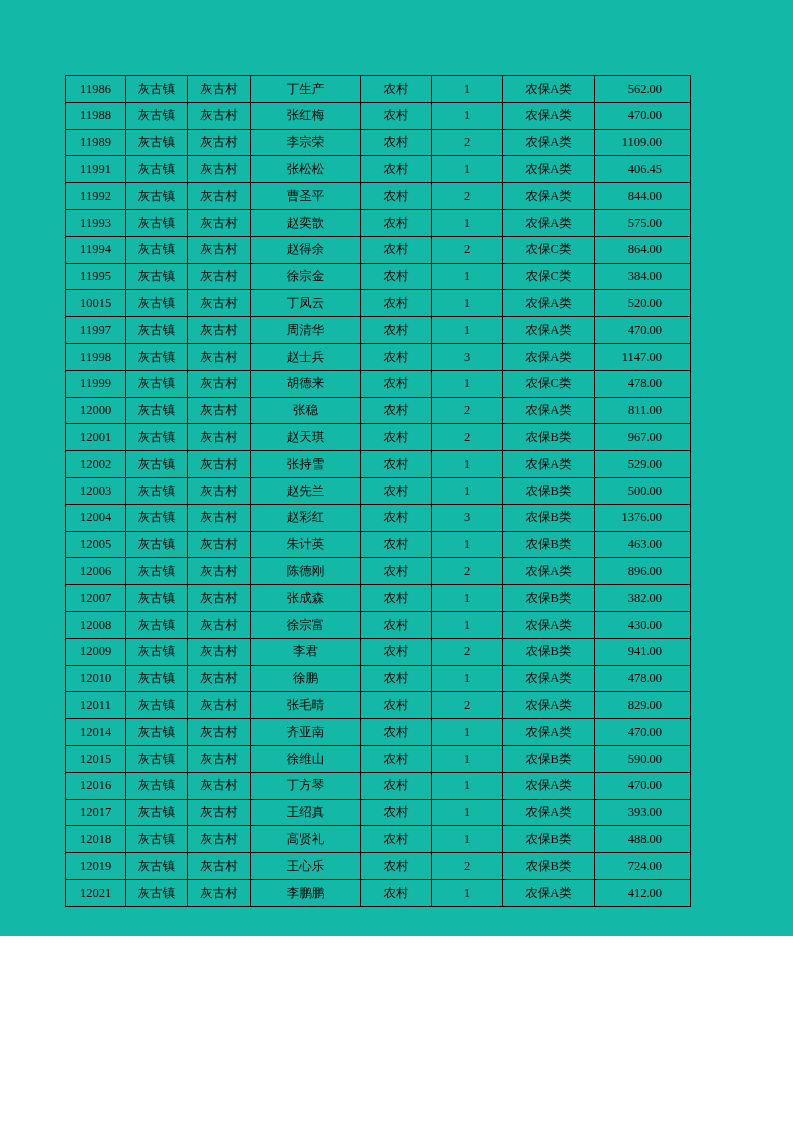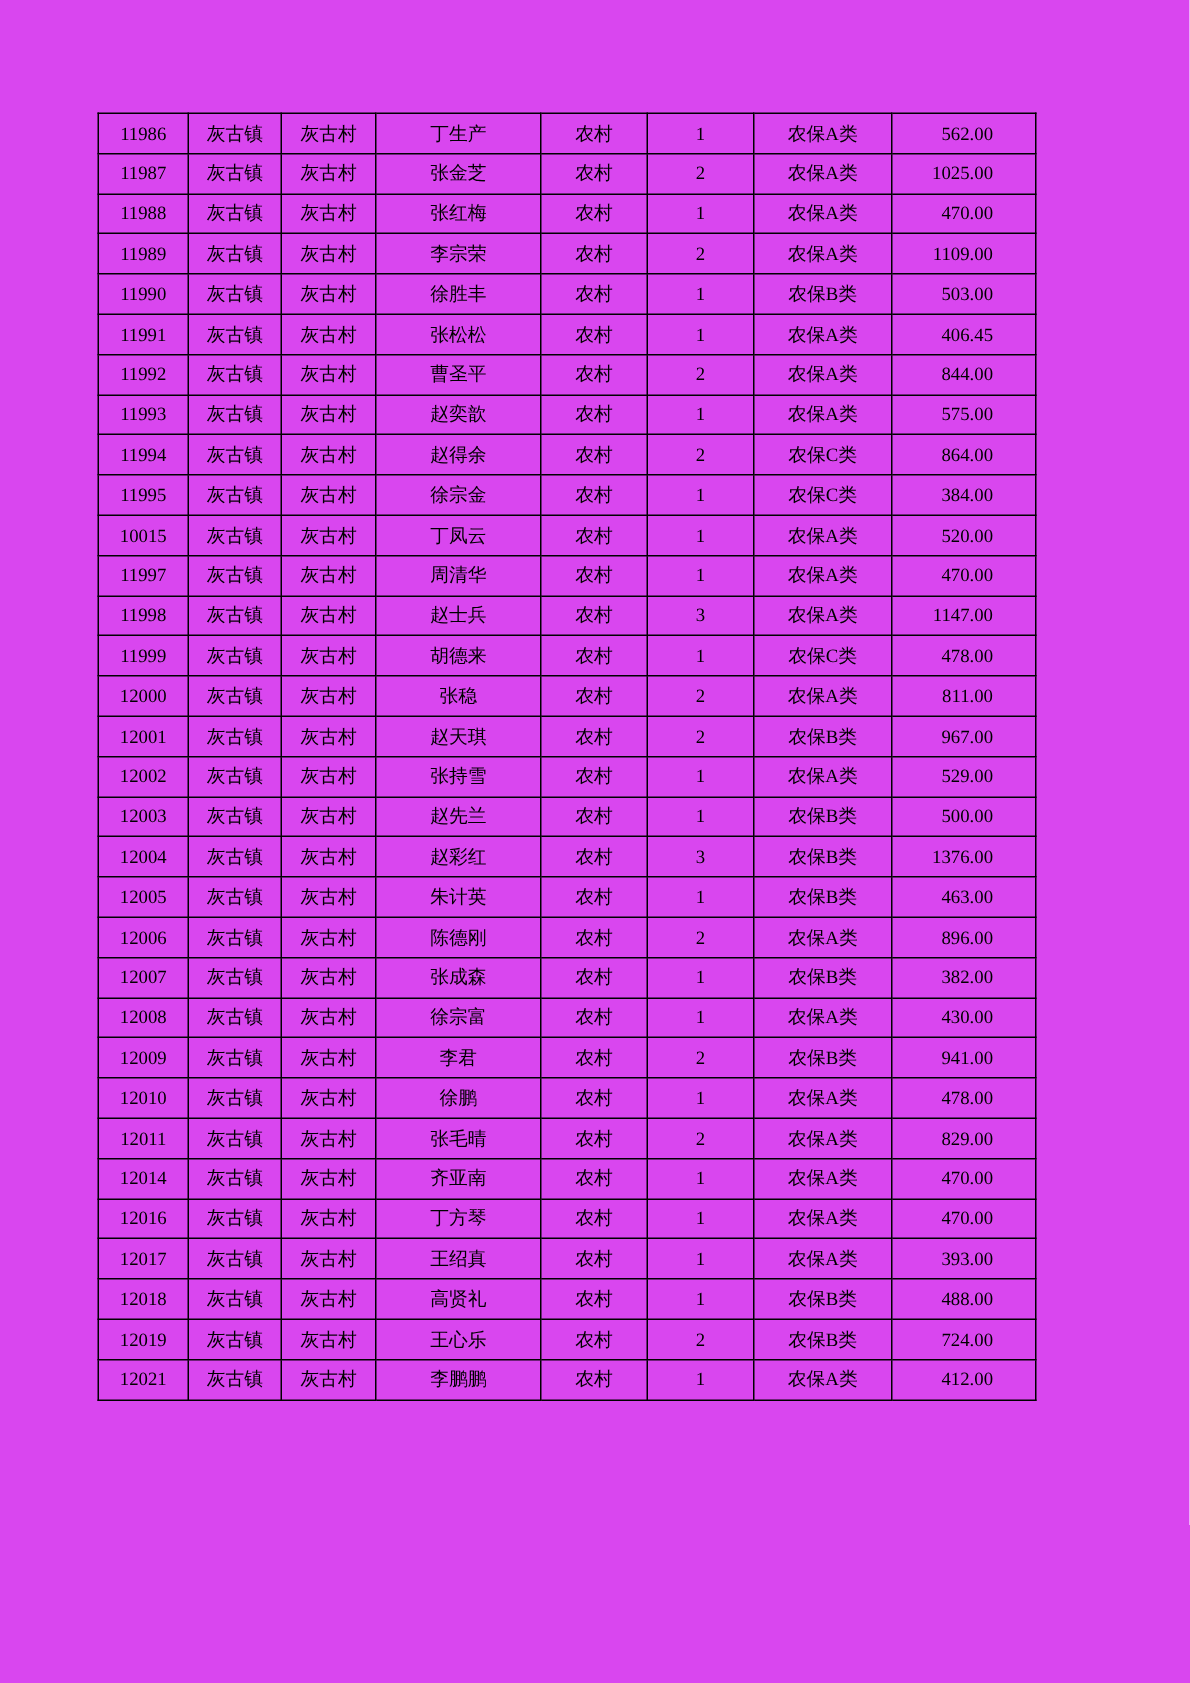--- a/index.html
+++ b/index.html
@@ -3,22 +3,22 @@
 <meta charset="utf-8">
 <style>
   html, body {
     margin: 0;
     padding: 0;
     background: #ffffff;
   }
   .page {
     position: relative;
     width: 793px;
-    height: 1122px;
-    background: #d946ef;
+    height: 936px;
+    background: #14b8a6;
     overflow: hidden;
     font-family: "Liberation Serif", "DejaVu Serif", serif;
     color: #000000;
   }
   table.data-table {
     position: absolute;
     left: 65px;
     top: 75px;
     border-collapse: collapse;
     table-layout: fixed;
@@ -69,58 +69,38 @@
           <td class="col-id">11986</td>
           <td class="col-town">灰古镇</td>
           <td class="col-village">灰古村</td>
           <td class="col-name">丁生产</td>
           <td class="col-type">农村</td>
           <td class="col-count">1</td>
           <td class="col-category">农保A类</td>
           <td class="col-amount">562.00</td>
         </tr>
         <tr>
-          <td class="col-id">11987</td>
-          <td class="col-town">灰古镇</td>
-          <td class="col-village">灰古村</td>
-          <td class="col-name">张金芝</td>
-          <td class="col-type">农村</td>
-          <td class="col-count">2</td>
-          <td class="col-category">农保A类</td>
-          <td class="col-amount">1025.00</td>
-        </tr>
-        <tr>
           <td class="col-id">11988</td>
           <td class="col-town">灰古镇</td>
           <td class="col-village">灰古村</td>
           <td class="col-name">张红梅</td>
           <td class="col-type">农村</td>
           <td class="col-count">1</td>
           <td class="col-category">农保A类</td>
           <td class="col-amount">470.00</td>
         </tr>
         <tr>
           <td class="col-id">11989</td>
           <td class="col-town">灰古镇</td>
           <td class="col-village">灰古村</td>
           <td class="col-name">李宗荣</td>
           <td class="col-type">农村</td>
           <td class="col-count">2</td>
           <td class="col-category">农保A类</td>
           <td class="col-amount">1109.00</td>
-        </tr>
-        <tr>
-          <td class="col-id">11990</td>
-          <td class="col-town">灰古镇</td>
-          <td class="col-village">灰古村</td>
-          <td class="col-name">徐胜丰</td>
-          <td class="col-type">农村</td>
-          <td class="col-count">1</td>
-          <td class="col-category">农保B类</td>
-          <td class="col-amount">503.00</td>
         </tr>
         <tr>
           <td class="col-id">11991</td>
           <td class="col-town">灰古镇</td>
           <td class="col-village">灰古村</td>
           <td class="col-name">张松松</td>
           <td class="col-type">农村</td>
           <td class="col-count">1</td>
           <td class="col-category">农保A类</td>
           <td class="col-amount">406.45</td>
@@ -327,20 +307,30 @@
         </tr>
         <tr>
           <td class="col-id">12014</td>
           <td class="col-town">灰古镇</td>
           <td class="col-village">灰古村</td>
           <td class="col-name">齐亚南</td>
           <td class="col-type">农村</td>
           <td class="col-count">1</td>
           <td class="col-category">农保A类</td>
           <td class="col-amount">470.00</td>
+        </tr>
+        <tr>
+          <td class="col-id">12015</td>
+          <td class="col-town">灰古镇</td>
+          <td class="col-village">灰古村</td>
+          <td class="col-name">徐维山</td>
+          <td class="col-type">农村</td>
+          <td class="col-count">1</td>
+          <td class="col-category">农保B类</td>
+          <td class="col-amount">590.00</td>
         </tr>
         <tr>
           <td class="col-id">12016</td>
           <td class="col-town">灰古镇</td>
           <td class="col-village">灰古村</td>
           <td class="col-name">丁方琴</td>
           <td class="col-type">农村</td>
           <td class="col-count">1</td>
           <td class="col-category">农保A类</td>
           <td class="col-amount">470.00</td>

